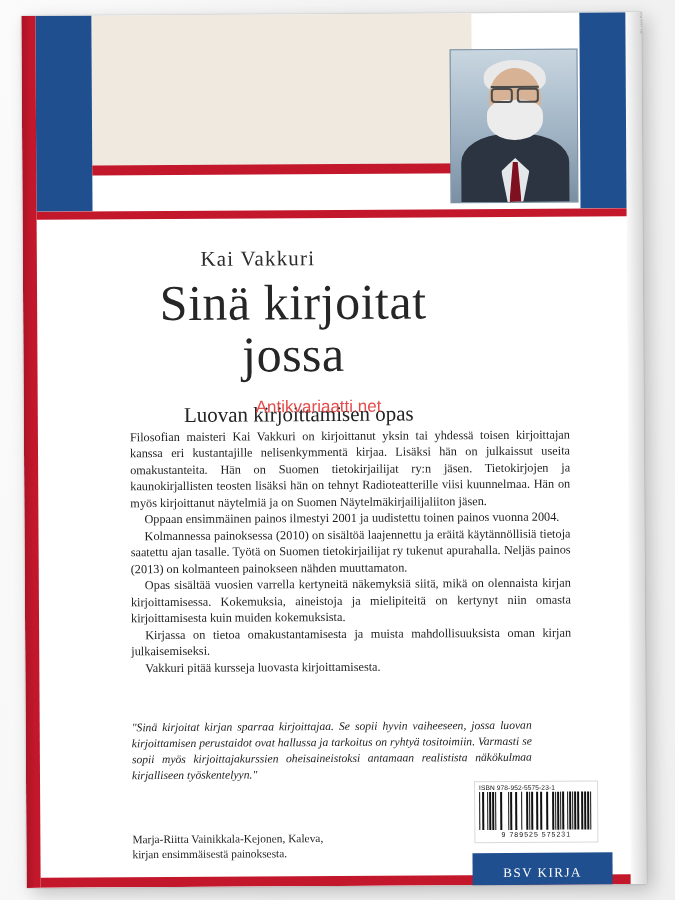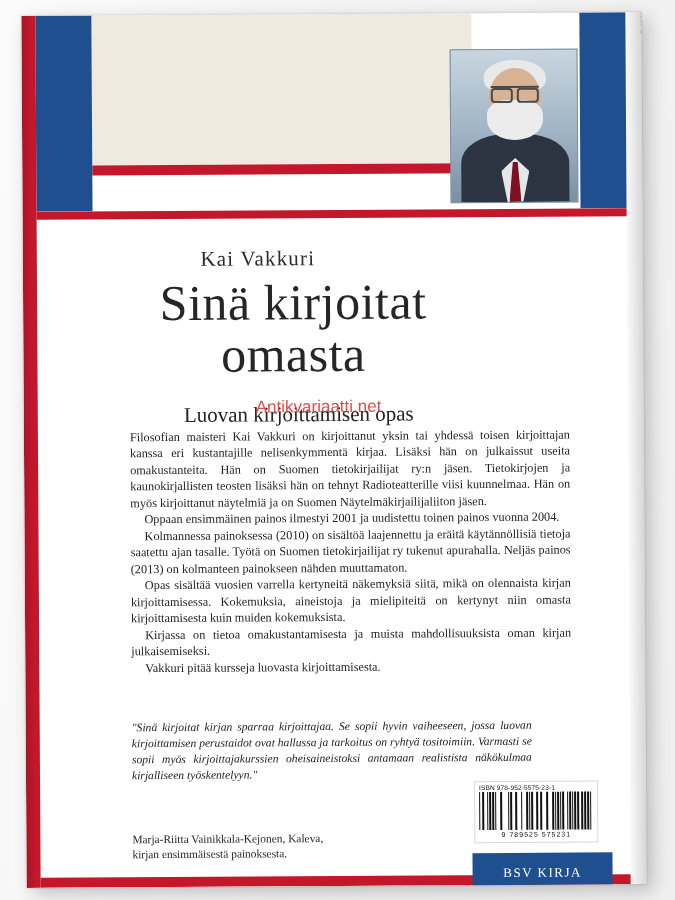--- a/index.html
+++ b/index.html
@@ -365,21 +365,21 @@
       <div id="photo-hair"></div>
       <div id="photo-head"></div>
       <div id="photo-beard"></div>
       <div id="photo-glasses"></div>
     </div>
     <div id="photo-credit">KUVA: KAISA VAITANALA, MUMMONKAMMARI VALOKUVATIO</div>
 
     <div id="author">Kai Vakkuri</div>
     <div id="title">
       <span>Sinä kirjoitat</span><br>
-      <span>omasta</span>
+      <span>jossa</span>
     </div>
     <div id="subtitle">Luovan kirjoittamisen opas</div>
 
     <div id="watermark">Antikvariaatti.net</div>
 
     <div id="blurb">
       <p class="first">Filosofian maisteri Kai Vakkuri on kirjoittanut yksin tai yhdessä toisen kirjoittajan kanssa eri kustantajille nelisenkymmentä kirjaa. Lisäksi hän on julkaissut useita omakustanteita. Hän on Suomen tietokirjailijat ry:n jäsen. Tietokirjojen ja kaunokirjallisten teosten lisäksi hän on tehnyt Radioteatterille viisi kuunnelmaa. Hän on myös kirjoittanut näytelmiä ja on Suomen Näytelmäkirjailijaliiton jäsen.</p>
       <p>Oppaan ensimmäinen painos ilmestyi 2001 ja uudistettu toinen painos vuonna 2004.</p>
       <p>Kolmannessa painoksessa (2010) on sisältöä laajennettu ja eräitä käytännöllisiä tietoja saatettu ajan tasalle. Työtä on Suomen tietokirjailijat ry tukenut apurahalla. Neljäs painos (2013) on kolmanteen painokseen nähden muuttamaton.</p>
       <p>Opas sisältää vuosien varrella kertyneitä näkemyksiä siitä, mikä on olennaista kirjan kirjoittamisessa. Kokemuksia, aineistoja ja mielipiteitä on kertynyt niin omasta kirjoittamisesta kuin muiden kokemuksista.</p>

